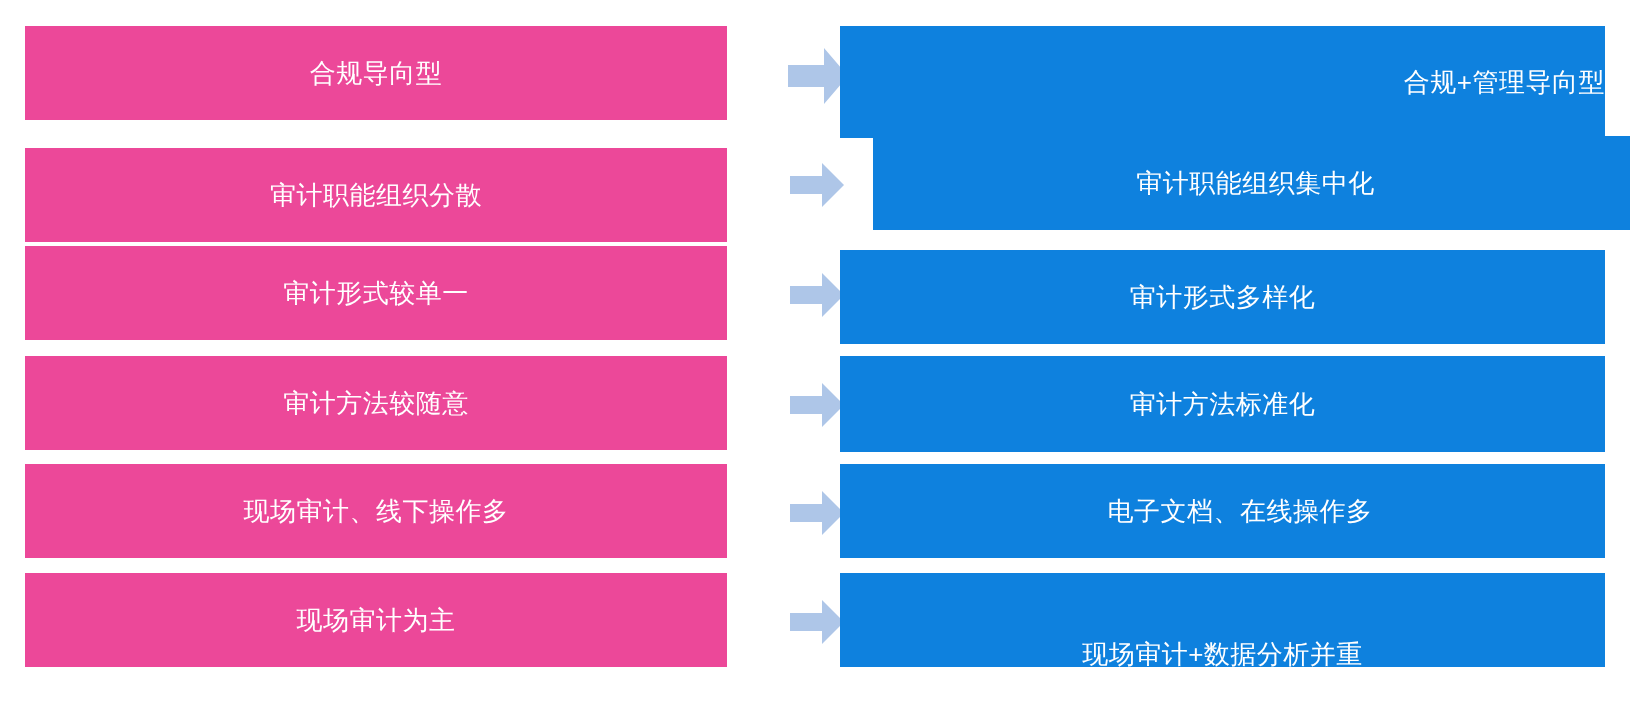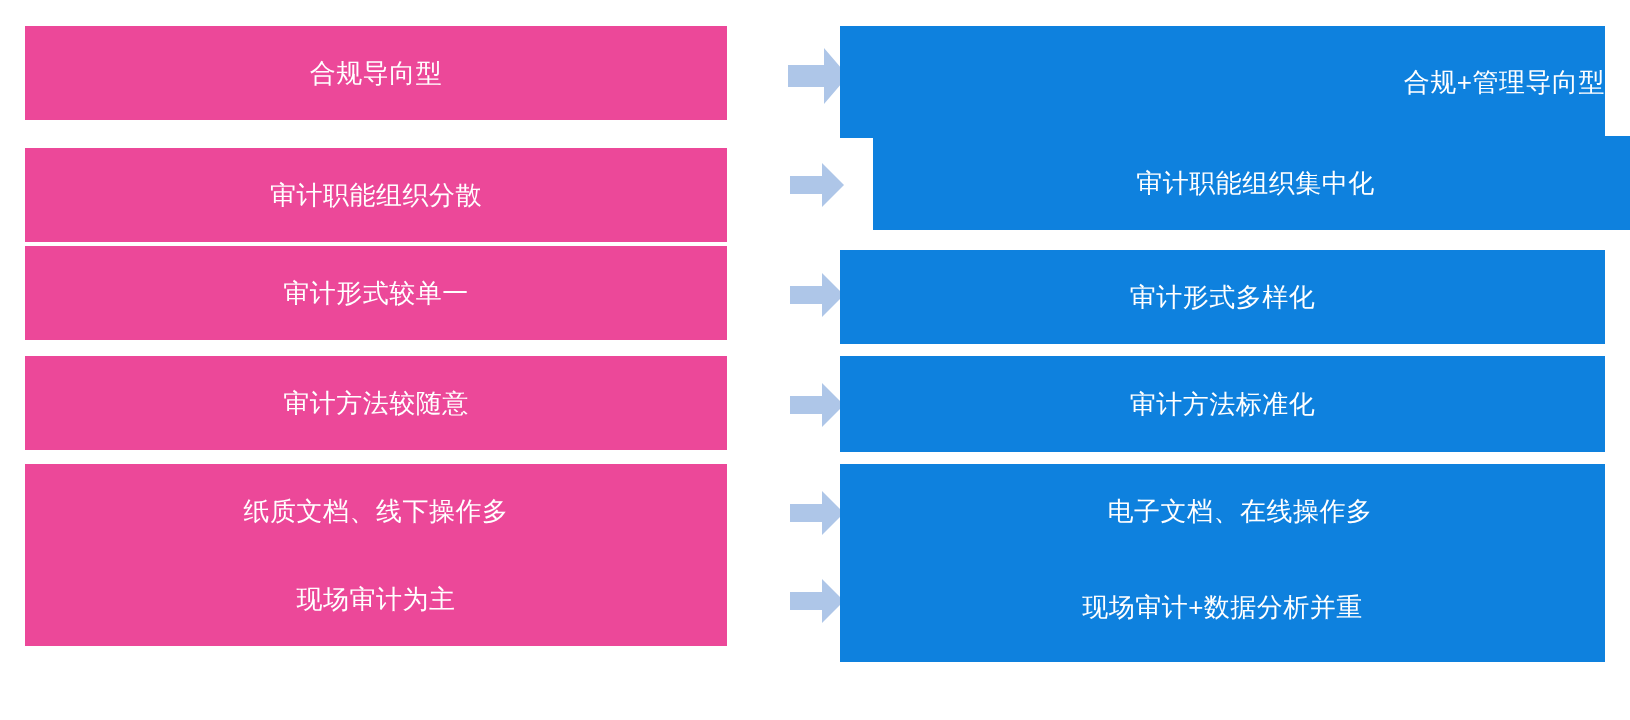--- a/index.html
+++ b/index.html
@@ -115,39 +115,39 @@
         <polygon points="0,13 32,13 32,0 54,22 32,44 32,31 0,31" fill="#aec6e8"></polygon>
       </svg>
     </div>
     <div class="bar bar-right" style="top:0;height:96px;">
       <span class="bar-label">审计方法标准化</span>
     </div>
   </div>
 
   <div class="row" style="top:464px;height:94px;">
     <div class="bar bar-left" style="top:0;height:94px;">
-      <span class="bar-label">纸质文档、线下操作多</span>
+      <span class="bar-label">现场审计、线下操作多</span>
     </div>
     <div class="arrow" style="left:790px;top:27px;">
       <svg width="54" height="44" viewBox="0 0 54 44" aria-hidden="true">
         <polygon points="0,13 32,13 32,0 54,22 32,44 32,31 0,31" fill="#aec6e8"></polygon>
       </svg>
     </div>
     <div class="bar bar-right" style="top:0;height:94px;padding-left:35px;">
       <span class="bar-label">电子文档、在线操作多</span>
     </div>
   </div>
 
-  <div class="row" style="top:552px;height:94px;">
+  <div class="row" style="top:573px;height:94px;">
     <div class="bar bar-left" style="top:0;height:94px;">
       <span class="bar-label">现场审计为主</span>
     </div>
     <div class="arrow" style="left:790px;top:27px;">
       <svg width="54" height="44" viewBox="0 0 54 44" aria-hidden="true">
         <polygon points="0,13 32,13 32,0 54,22 32,44 32,31 0,31" fill="#aec6e8"></polygon>
       </svg>
     </div>
-    <div class="bar bar-right" style="top:0;height:110px;">
+    <div class="bar bar-right" style="top:0;height:94px;align-items:flex-end;">
       <span class="bar-label">现场审计+数据分析并重</span>
     </div>
   </div>
 
 </div>
 
 </body></html>

